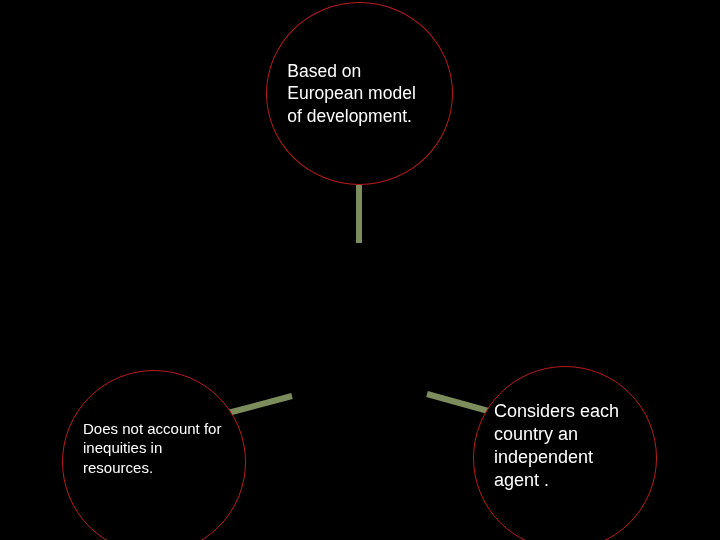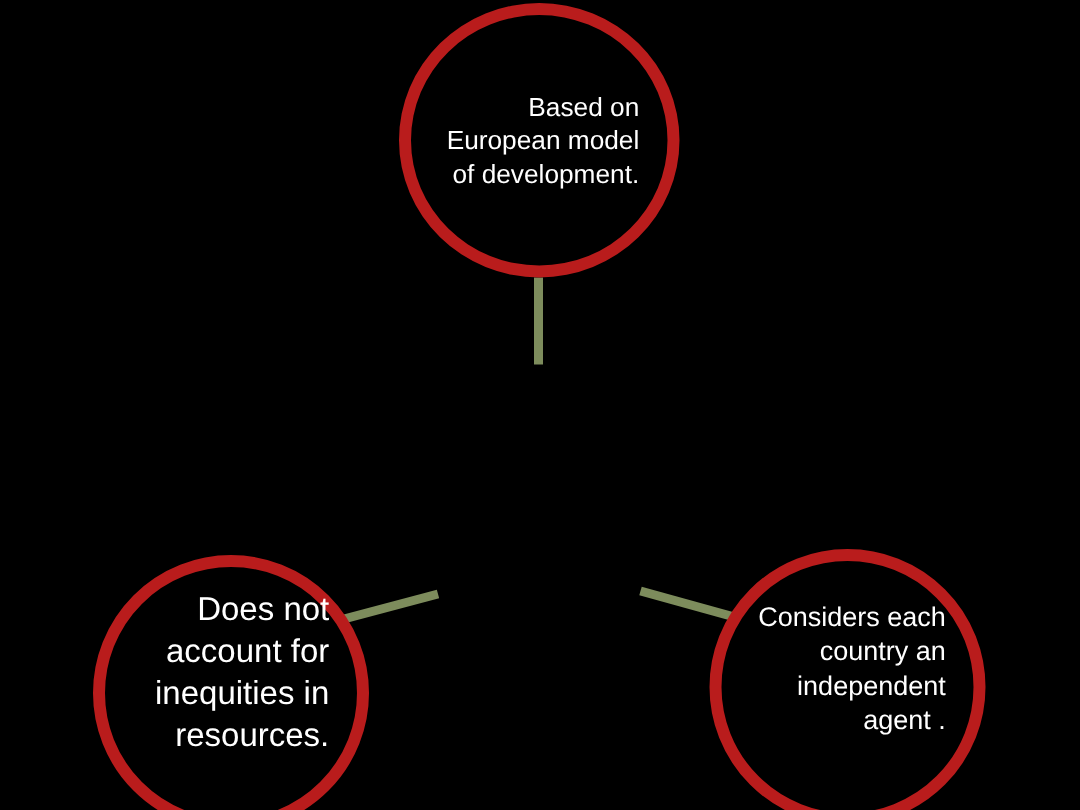--- a/index.html
+++ b/index.html
@@ -21,26 +21,26 @@
     top: 0;
     width: 720px;
     height: 540px;
     z-index: 1;
   }
   .node {
     position: absolute;
     z-index: 2;
     border-radius: 50%;
     background: #000000;
-    border: 8px solid #b91c1c;
+    border: 1px solid #b91c1c;
     box-sizing: border-box;
     display: flex;
     align-items: center;
     justify-content: center;
-    text-align: right;
+    text-align: left;
     color: #FFFFFF;
   }
   .node-text {
     display: block;
     width: 78%;
     line-height: 1.28;
     white-space: pre-line;
     color: #FFFFFF;
   }
   
@@ -65,21 +65,21 @@
     line-height: 1.15;
   }
   
   #node-left {
     left: 62px;
     top: 370px;
     width: 184px;
     height: 184px;
   }
   #node-left .node-text {
-    font-size: 22px;
+    font-size: 15px;
     transform: translateY(-14px);
   }
   
   #node-right {
     left: 473px;
     top: 366px;
     width: 184px;
     height: 184px;
   }
   #node-right .node-text {

